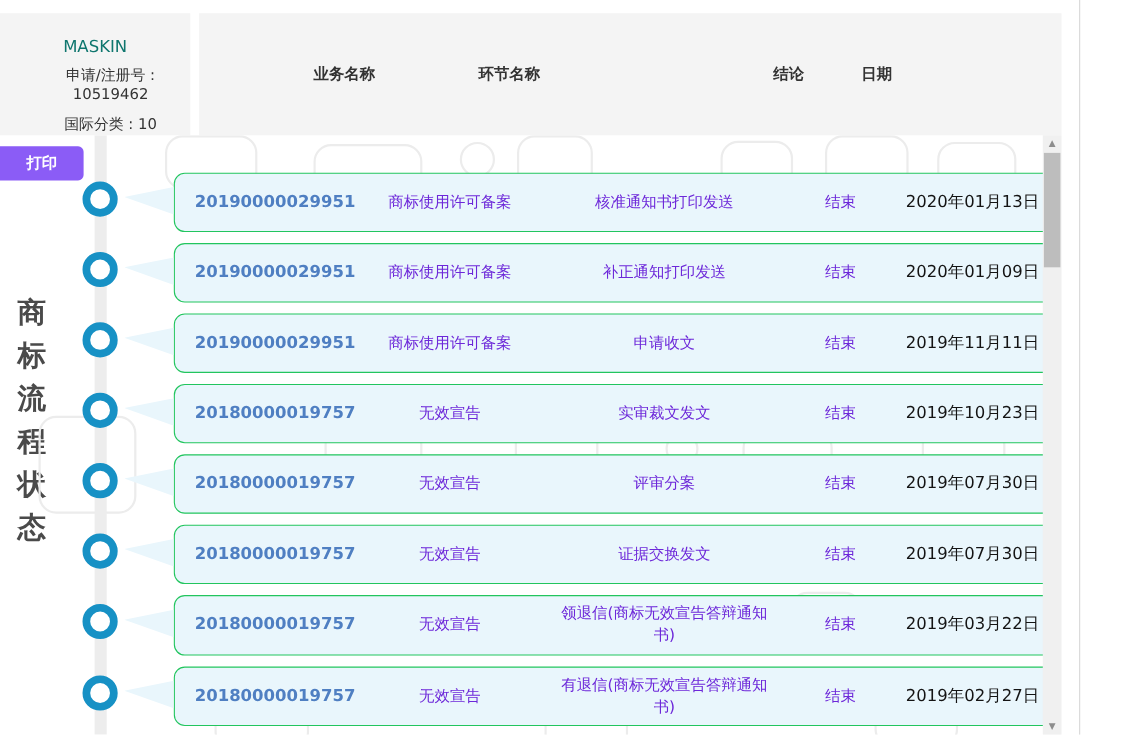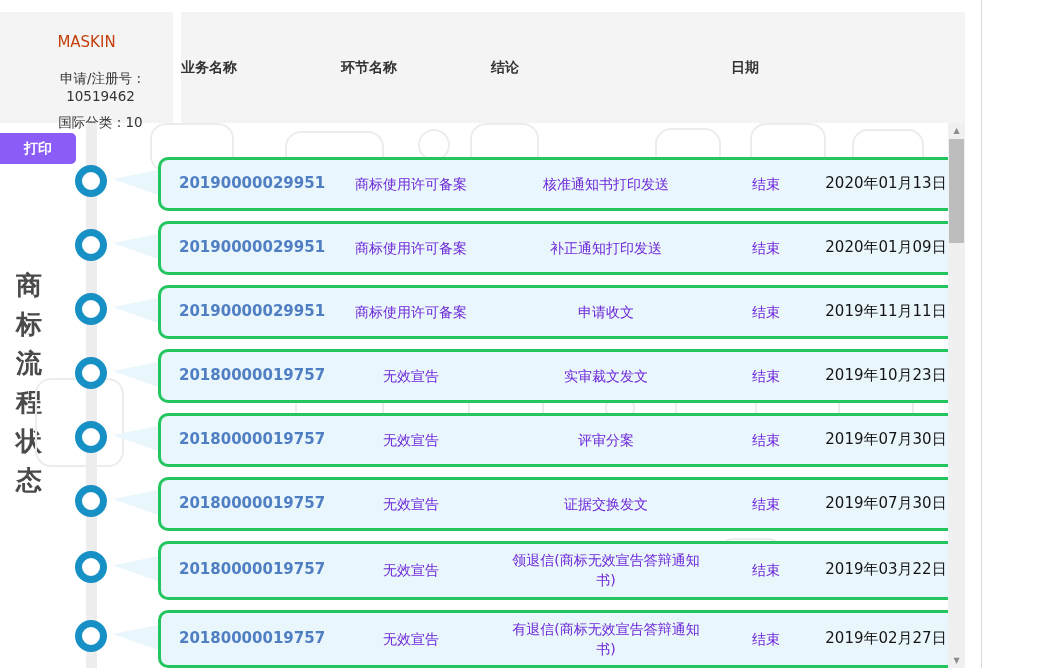--- a/index.html
+++ b/index.html
@@ -6,49 +6,49 @@
   body{
     width:1041px;height:668px;position:relative;overflow:hidden;
     background:#ffffff;
     font-family:"DejaVu Sans","Liberation Sans",sans-serif;
   }
   
   .brand-card{
     position:absolute;left:0;top:12px;width:173px;height:111px;
     background:#f4f4f4;box-sizing:border-box;text-align:center;padding-top:21px;
   }
-  .brand-name{color:#c2410c;font-size:15px;margin:0 0 19px 0;}
+  .brand-name{color:#0f766e;font-size:15px;margin:0 0 9px 0;}
   .brand-line{color:#333;font-size:13.5px;margin:0 0 10px 0;padding-left:28px;}
   .thead{
     position:absolute;left:181px;top:12px;width:784px;height:111px;
     background:#f4f4f4;display:grid;
     grid-template-columns:160px 150px 240px 80px 154px;
     align-items:center;
   }
-  .th{font-weight:bold;font-size:14px;color:#333;text-align:left;}
+  .th{font-weight:bold;font-size:14px;color:#333;text-align:right;}
   .th.first{text-align:left;padding-left:12px;}
   
   .print-btn{
     position:absolute;left:0;top:133px;width:76px;height:31px;
     background:#8b5cf6;color:#fff;font-size:14px;font-weight:bold;
     border:none;border-radius:0 5px 5px 0;cursor:pointer;
   }
   
   .vtitle{
     position:absolute;left:16px;top:272px;display:flex;flex-direction:column;
     gap:13px;font-size:26px;font-weight:bold;color:#4a4a4a;line-height:1;
   }
   
   .list{position:absolute;left:0;top:123px;width:965px;height:545px;overflow:hidden;}
   .tline{position:absolute;left:86px;top:0;width:11px;height:545px;background:#ededed;z-index:1;}
   .rows{position:absolute;left:158px;top:0;width:805px;z-index:2;}
   .row{position:relative;margin-top:10px;}
   .row.first{margin-top:34px;}
   .bubble{
-    background:#e9f6fc;border:3px solid #22c55e;border-radius:10px;
+    background:#e9f6fc;border:1px solid #22c55e;border-radius:10px;
     min-height:54px;box-sizing:border-box;padding:6px 0;
     display:grid;grid-template-columns:175px 150px 240px 80px 160px;
     align-items:center;
   }
   .cell{font-size:14px;line-height:1.45;}
   .c-reg{padding-left:18px;font-weight:bold;font-size:15px;color:#4f7fc2;text-align:left;}
   .c-biz,.c-step,.c-res{text-align:center;color:#6d28d9;}
   .c-step{padding:0 22px;}
   .c-date{text-align:center;font-weight:normal;font-size:15px;color:#141414;}
   .circle{

